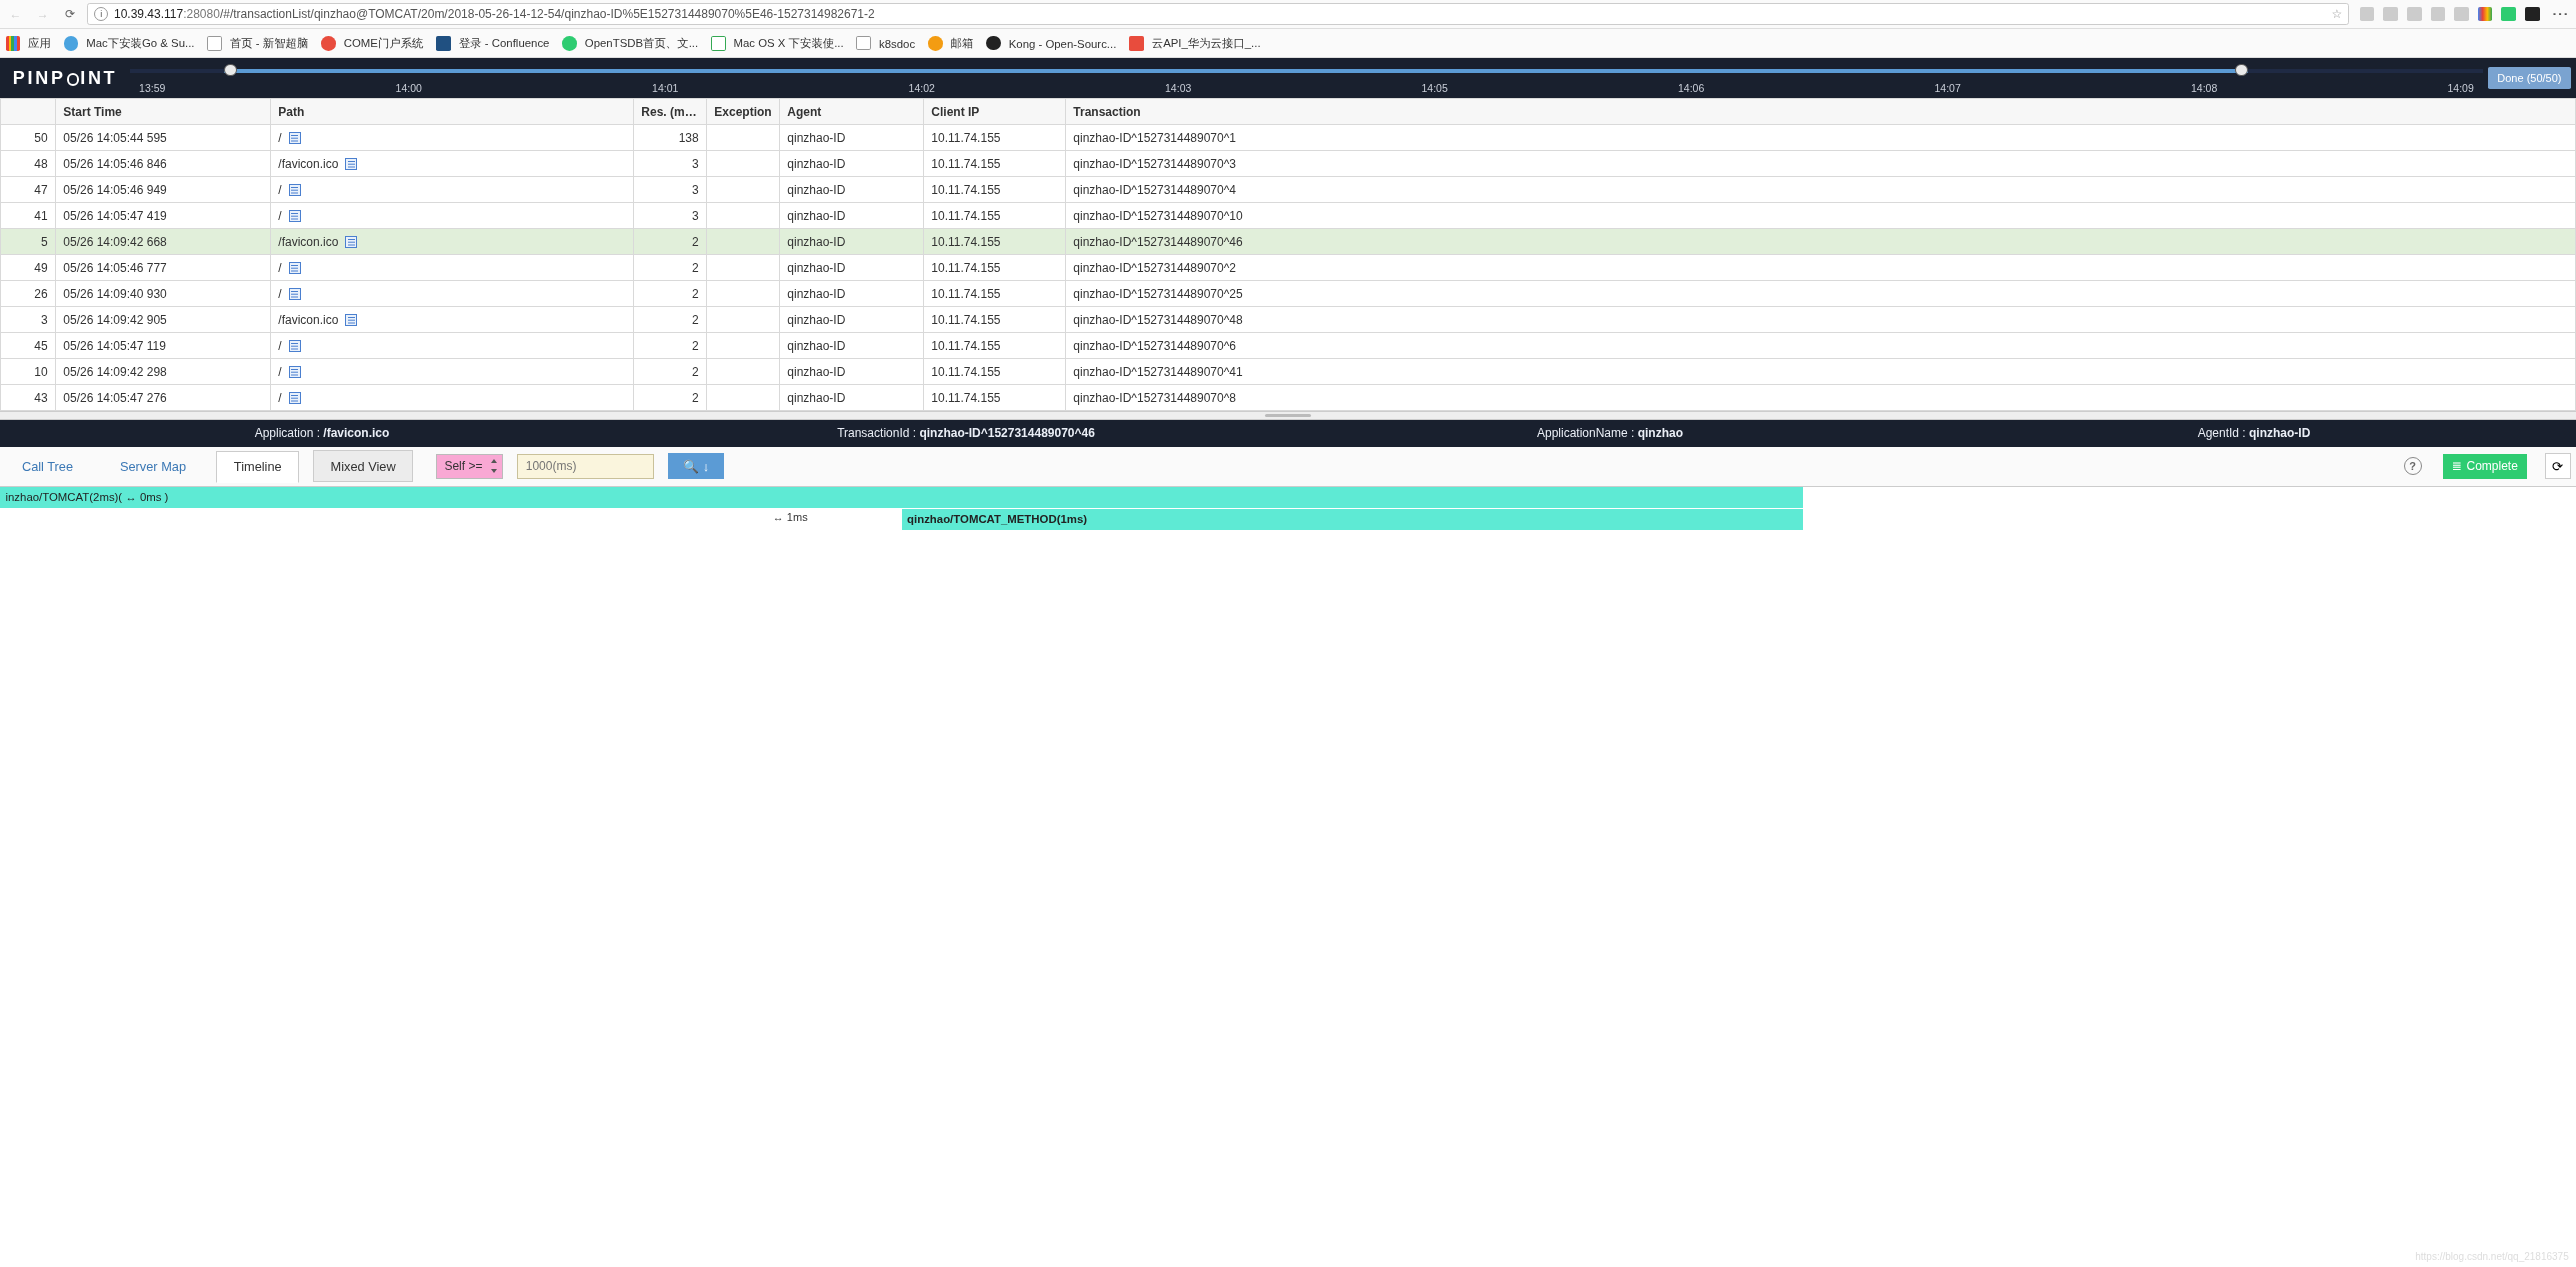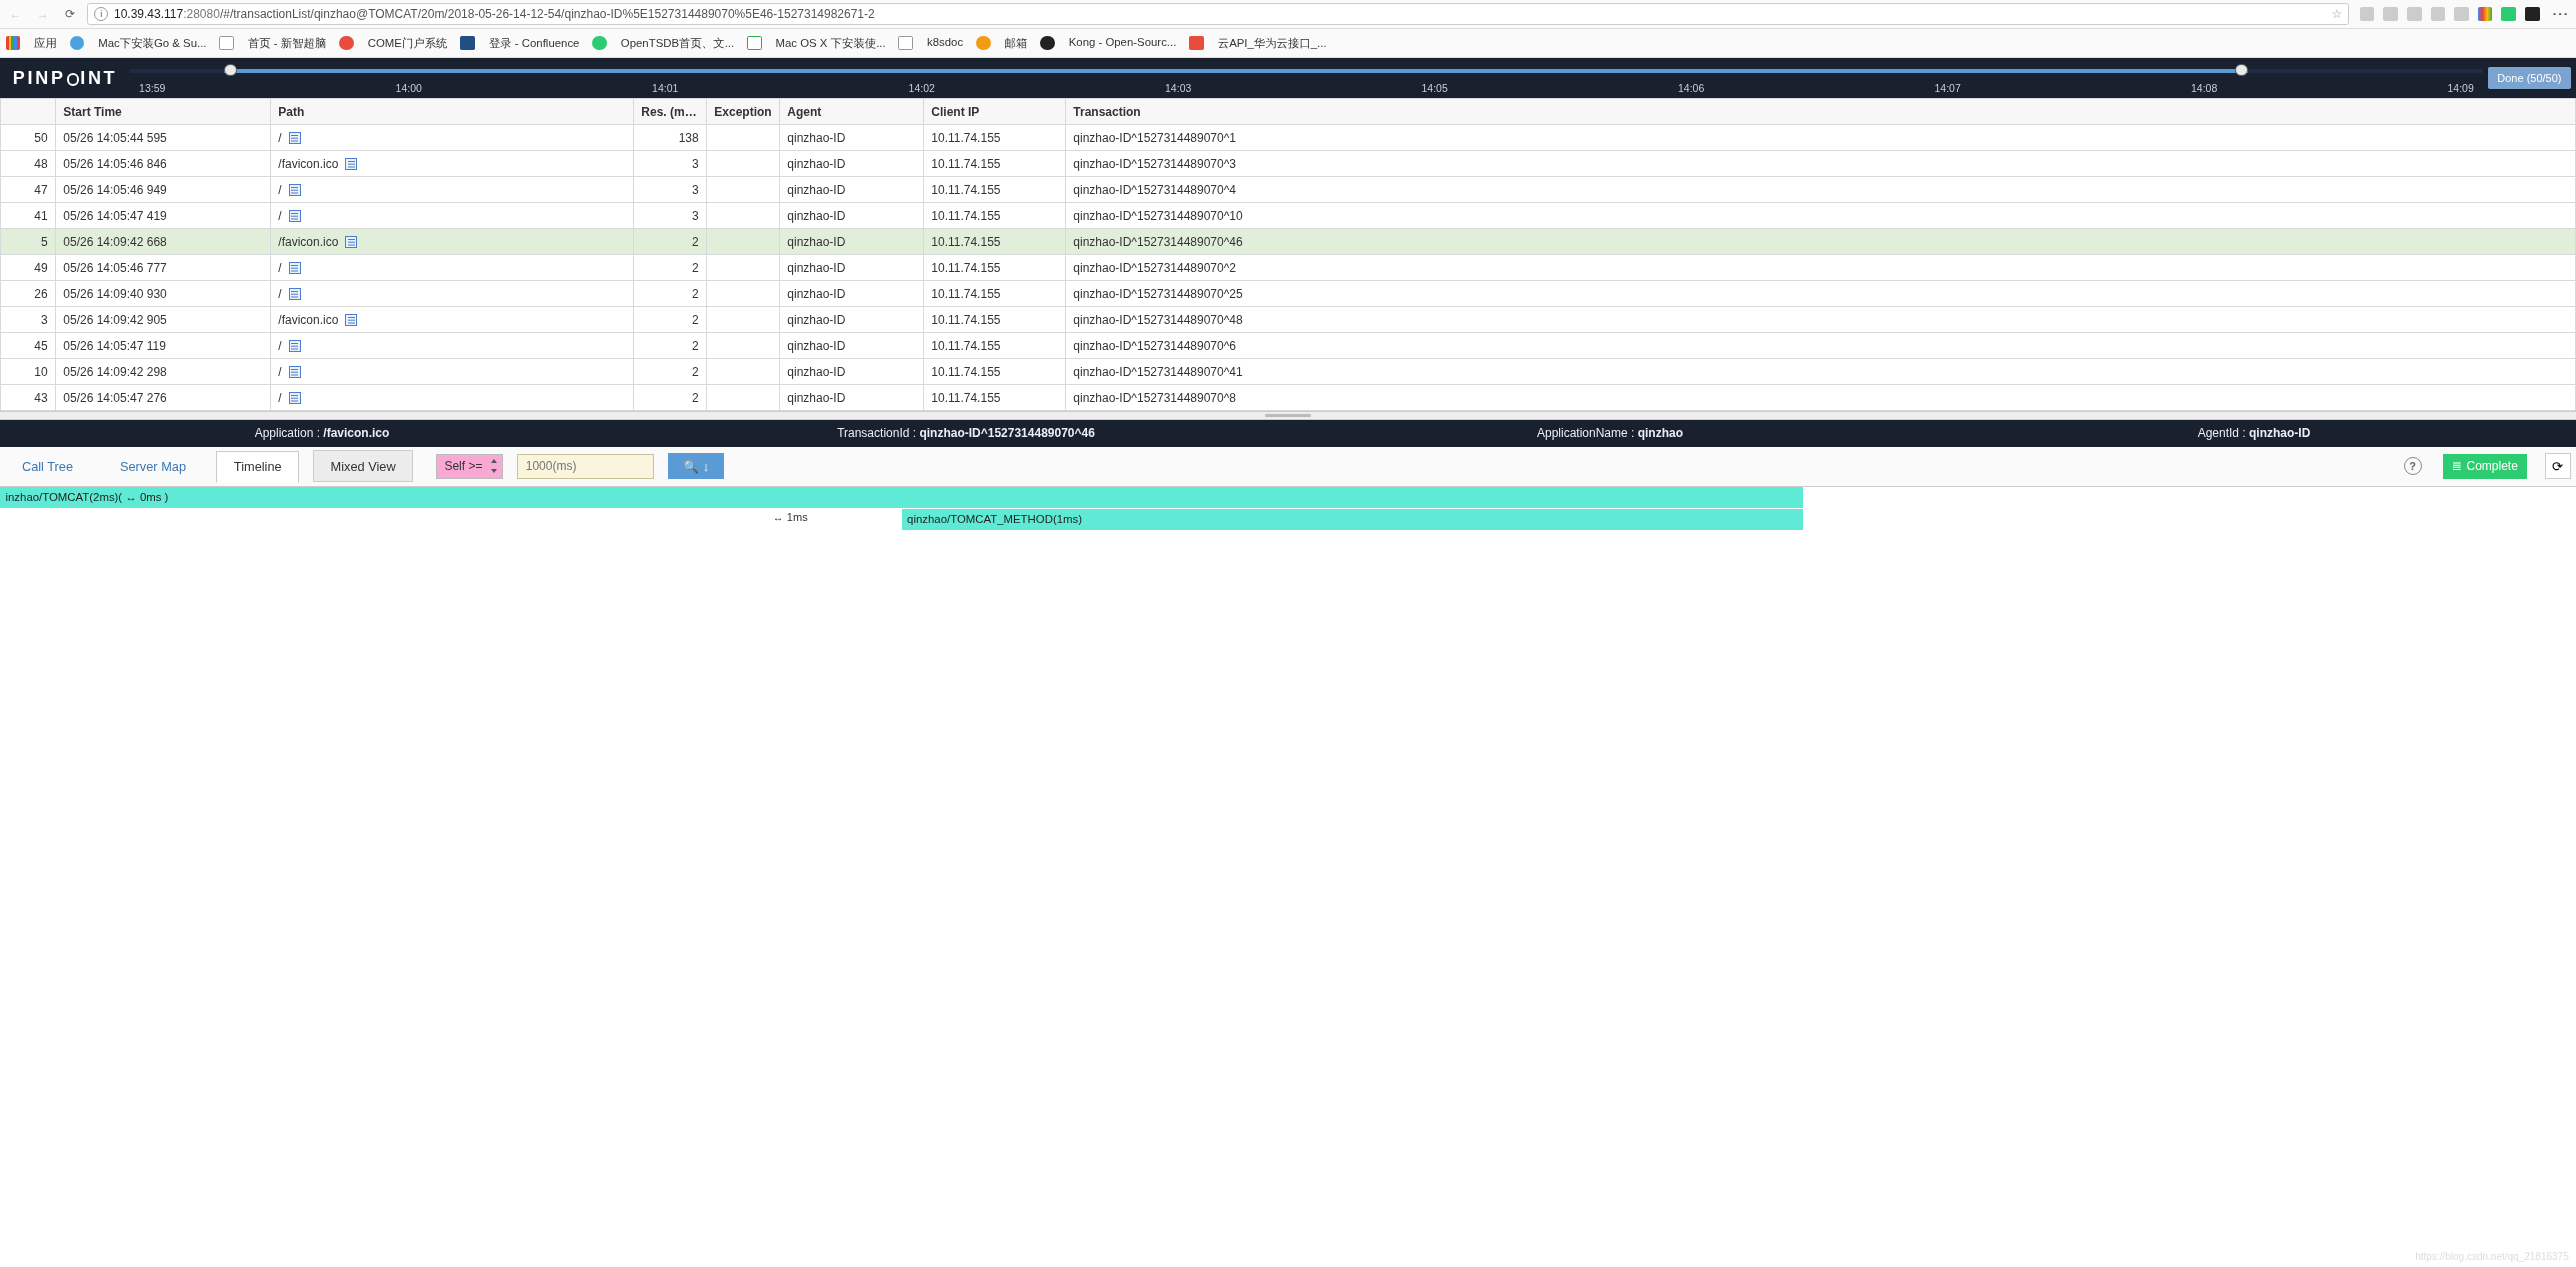--- a/index.html
+++ b/index.html
@@ -16,21 +16,21 @@
 .url-rest { color:#555; }
 .star { margin-left:auto; color:#999; }
 .ext-row { display:flex; gap:9px; padding:0 3.7px; }
 .ext-icn { width:14.6px; height:14.6px; background:#ccc; border-radius:1.8px; }
 .ext-icn.dark { background:#222; }
 .ext-icn.green { background:#2ecc71; }
 .ext-icn.col { background:linear-gradient(90deg,#4285f4,#ea4335,#fbbc05,#34a853); }
 .dots { font-size:16.4px; color:#555; writing-mode:vertical-rl; }
 
 .bookmarks { display:flex; align-items:center; height:29px; border-bottom:0.9px solid #ddd; background:#fafafa; padding:0 5.5px; gap:12.8px; font-size:11.4px; color:#333; }
-.bm { display:flex; align-items:flex-start; gap:14px; cursor:pointer; white-space:nowrap; }
+.bm { display:flex; align-items:flex-end; gap:8px; cursor:pointer; white-space:nowrap; }
 .bm-icn { width:14.6px; height:14.6px; border-radius:1.8px; display:inline-block;}
 .bm-icn.apps{background:repeating-linear-gradient(90deg,#ea4335 0 2.7px,#fbbc05 2.7px 5.5px,#34a853 5.5px 8.2px,#4285f4 8.2px 11px);}
 .bm-icn.globe{background:#4aa3df;border-radius:50%;}
 .bm-icn.doc{background:#fff;border:0.9px solid #999;}
 .bm-icn.come{background:#e84c3d;border-radius:50%;}
 .bm-icn.conf{background:#205081;}
 .bm-icn.otsdb{background:#2ecc71;border-radius:50%;}
 .bm-icn.mac{background:#fff;border:0.9px solid #34a853;}
 .bm-icn.k8s{background:#fff;border:0.9px solid #999;}
 .bm-icn.mail{background:#f39c12;border-radius:50%;}
@@ -362,18 +362,18 @@
     </button>
   <button class="refresh">⟳</button>
 </div>
 
 <div class="gantt">
   <div class="grow">
     <div class="gbar" style="left:0;width:70%;">inzhao/TOMCAT(2ms)(  ↔ 0ms  )</div>
   </div>
   <div class="grow">
     <div class="gscale" style="left:30%;">↔ 1ms</div>
-    <div class="gbar" style="left:35%;width:35%;">qinzhao/TOMCAT_METHOD(1ms)</div>
+    <div class="gbar" style="left:35%;width:35%;font-weight:bold;">qinzhao/TOMCAT_METHOD(1ms)</div>
   </div>
 </div>
 
 <div class="watermark">https://blog.csdn.net/qq_21816375</div>
 
 
 </body></html>

